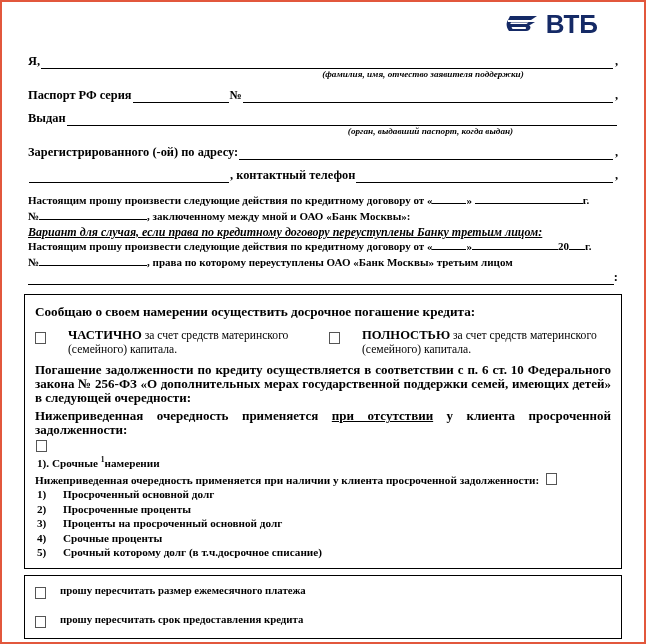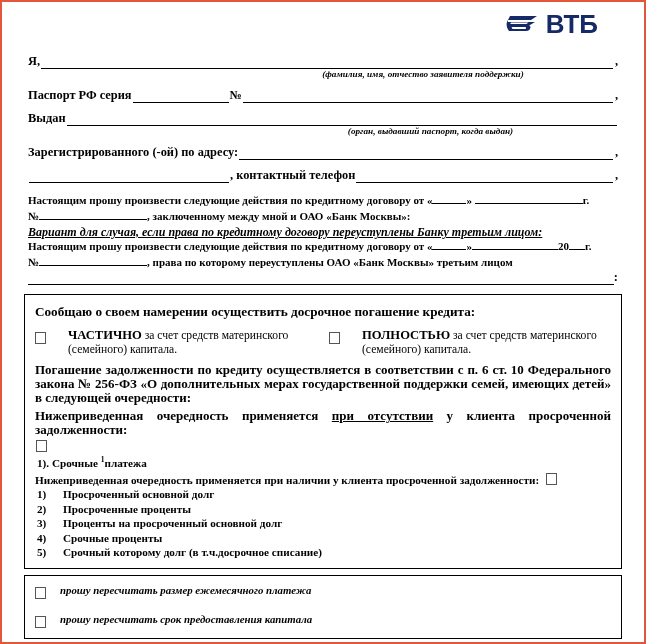--- a/index.html
+++ b/index.html
@@ -190,21 +190,20 @@
     border: 1.3px solid #000;
     box-sizing: border-box;
     margin-top: 6px;
     padding: 8px 10px 10px 10px;
   }
   .req-row {
     display: flex;
     align-items: flex-start;
     gap: 14px;
     margin-bottom: 14px;
-    font-style: italic;
   }
   .req-row:last-child { margin-bottom: 0; }
   .req-text {
     font-weight: bold;
     font-size: 10.8px;
     line-height: 13px;
   }
 </style>
 </head>
 <body>
@@ -307,21 +306,21 @@
     <p class="legal">Погашение задолженности по кредиту осуществляется в соответствии с п. 6 ст. 10 Федерального закона № 256-ФЗ «О дополнительных  мерах государственной поддержки семей, имеющих детей» в  следующей очередности:</p>
 
     <p class="legal">
       <span>Нижеприведенная очередность применяется </span><span class="u">при отсутствии</span><span> у клиента просроченной задолженности:</span>
     </p>
 
     <div class="cb lone-cb"></div>
 
     <div class="ord-item">
       <span>1).</span>
-      <span>Срочные </span><sup>1</sup><span>платежа</span>
+      <span>Срочные </span><sup>1</sup><span>намерении</span>
     </div>
 
     <div class="ord-line">
       <span><span>Нижеприведенная очередность применяется </span><span class="u">при наличии</span><span> у клиента просроченной задолженности:</span></span>
       <span class="cb" style="margin-top:0"></span>
     </div>
 
     <div class="ord-item num-tab">
       <span class="n">1)</span>
       <span>Просроченный основной долг</span>
@@ -345,18 +344,18 @@
 
   </div>
 
   <div class="box2">
     <div class="req-row">
       <span class="cb"></span>
       <span class="req-text">прошу пересчитать размер ежемесячного платежа</span>
     </div>
     <div class="req-row">
       <span class="cb"></span>
-      <span class="req-text">прошу пересчитать срок предоставления капитала</span>
+      <span class="req-text">прошу пересчитать срок предоставления кредита</span>
     </div>
   </div>
 
  </div>
 </div>
 
 </body></html>

